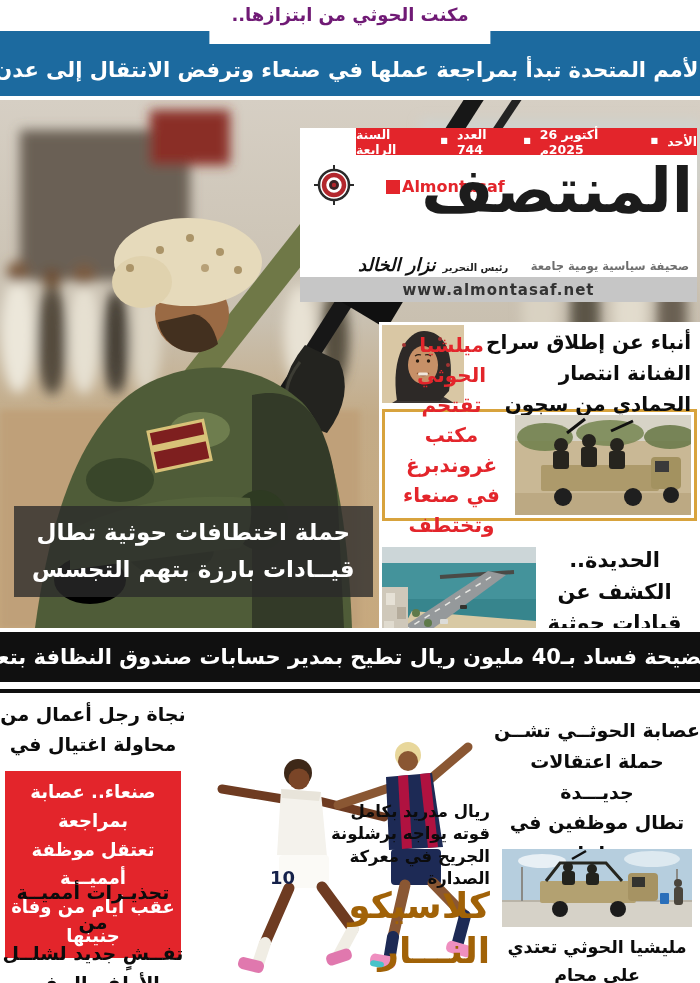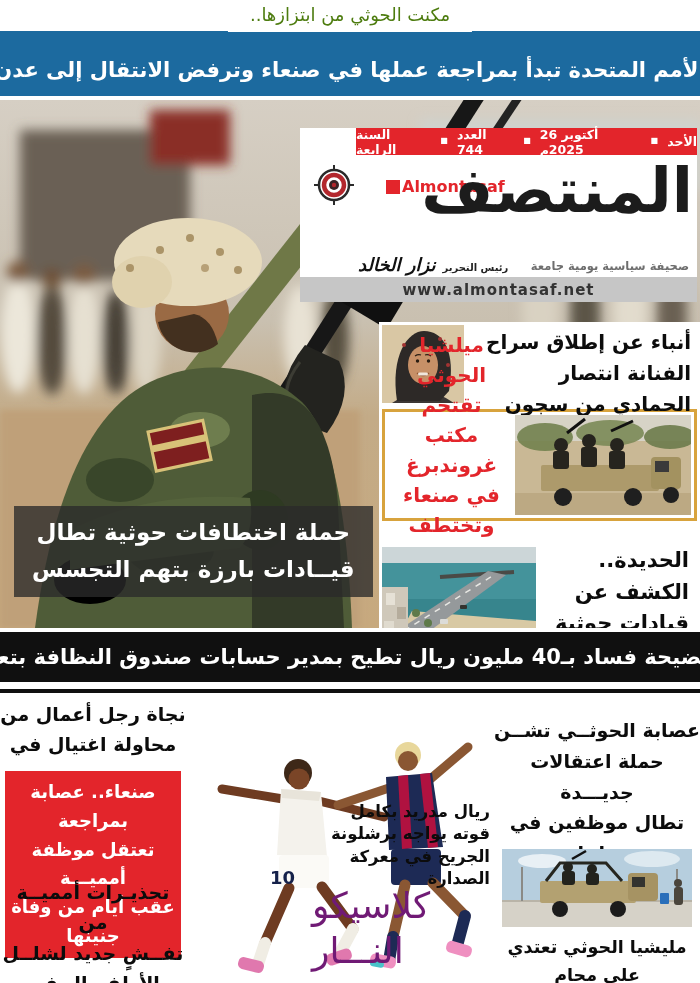--- a/index.html
+++ b/index.html
@@ -2,22 +2,22 @@
 <html lang="ar"><head>
 <meta charset="utf-8">
 <style>
   * { margin:0; padding:0; box-sizing:border-box; }
   html,body { width:700px; }
   body { font-family:"DejaVu Sans", sans-serif; background:#fff; }
   .page { position:relative; width:700px; height:983px; background:#fff; overflow:hidden; }
 
   
   .kicker { position:absolute; top:0; left:50%; transform:translateX(-50%);
-    background:#fff; padding:4px 22px 7px; z-index:3; font-size:18px; font-weight:400;
-    color:#4d7c0f; white-space:nowrap; direction:rtl; }
+    background:#fff; padding:4px 22px 19px; z-index:3; font-size:18px; font-weight:700;
+    color:#701a75; white-space:nowrap; direction:rtl; }
   .blue-banner { position:absolute; top:31px; left:0; width:700px; height:65px;
     background:#1c6a9f; display:flex; align-items:center; justify-content:center; }
   .blue-banner .hl { color:#fff; font-weight:700; font-size:21px; direction:rtl;
     padding-top:12px; white-space:nowrap; }
 
   
   .photo-zone { position:absolute; top:100px; left:0; width:700px; height:528px; overflow:hidden; }
   .photo-zone > svg.mainph { position:absolute; top:0; left:0; }
 
   
@@ -56,21 +56,21 @@
   .nitem1 .pic { width:82px; height:78px; flex:none; }
   .nitem1 .txt { flex:1; direction:rtl; text-align:right; font-size:20px; font-weight:700;
     color:#0c0c0c; line-height:1.55; padding:2px 6px 0 4px; }
   .nitem2 { height:112px; border:3px solid #d8a33d; margin-bottom:24px; background:#fff;
     align-items:center; padding:3px; }
   .nitem2 .txt { flex:1; direction:rtl; text-align:center; color:#e3252b; font-size:20px;
     font-weight:700; line-height:1.5; }
   .nitem2 .pic { width:176px; height:100px; flex:none; }
   .nitem3 { height:100px; }
   .nitem3 .pic { width:154px; height:94px; flex:none; margin-top:2px; }
-  .nitem3 .txt { flex:1; direction:rtl; text-align:right; font-size:21px; font-weight:700;
+  .nitem3 .txt { flex:1; direction:rtl; text-align:center; font-size:21px; font-weight:700;
     color:#0c0c0c; line-height:1.5; padding:0 8px 0 4px; }
 
   
   .black-banner { position:absolute; top:632px; left:0; width:700px; height:50px;
     background:#101010; display:flex; align-items:center; justify-content:center; }
   .black-banner .hl { color:#fff; font-size:21px; font-weight:700; direction:rtl; white-space:nowrap; }
   .thin-line { position:absolute; top:689px; left:0; width:700px; height:4px; background:#101010; }
 
   
   .bottom { position:absolute; top:697px; left:0; width:568px; height:286px; }
@@ -80,22 +80,22 @@
     font-size:19px; font-weight:700; color:#0c0c0c; line-height:1.6; }
   .bl-b { position:absolute; top:74px; left:5px; right:5px; background:#e3252b; color:#fff;
     text-align:center; direction:rtl; font-size:18px; font-weight:700; line-height:1.6;
     padding:7px 2px; }
   .bl-c { position:absolute; top:180px; left:0; width:100%; text-align:center; direction:rtl;
     font-size:19px; font-weight:700; color:#0c0c0c; line-height:1.6; }
 
   .bc-col { position:absolute; left:186px; top:0; width:308px; height:286px; }
   .bc-sub { position:absolute; right:4px; top:104px; width:172px; text-align:right;
     direction:rtl; font-size:16.5px; font-weight:700; color:#0c0c0c; line-height:1.35; z-index:2; }
-  .bc-title { position:absolute; right:4px; top:186px; width:178px; text-align:left;
-    direction:rtl; color:#701a75; font-size:36px; font-weight:400; line-height:1.25; z-index:2; }
+  .bc-title { position:absolute; right:4px; top:186px; width:178px; text-align:right;
+    direction:rtl; color:#a16207; font-size:36px; font-weight:700; line-height:1.25; z-index:2; }
   .player-num { position:absolute; left:84px; top:170px; z-index:2; color:#15214a;
     font-size:18px; font-weight:700; }
 
   .br-col { position:absolute; left:494px; top:16px; width:206px; height:286px; }
   .br-a { position:absolute; top:2px; left:0; width:100%; text-align:center; direction:rtl;
     font-size:19px; font-weight:700; color:#0c0c0c; line-height:1.62; }
   .br-pic { position:absolute; top:136px; left:8px; width:190px; height:78px; }
   .br-b { position:absolute; top:220px; left:0; width:100%; text-align:center; direction:rtl;
     font-size:17.5px; font-weight:700; color:#0c0c0c; line-height:1.6; }
 </style>

